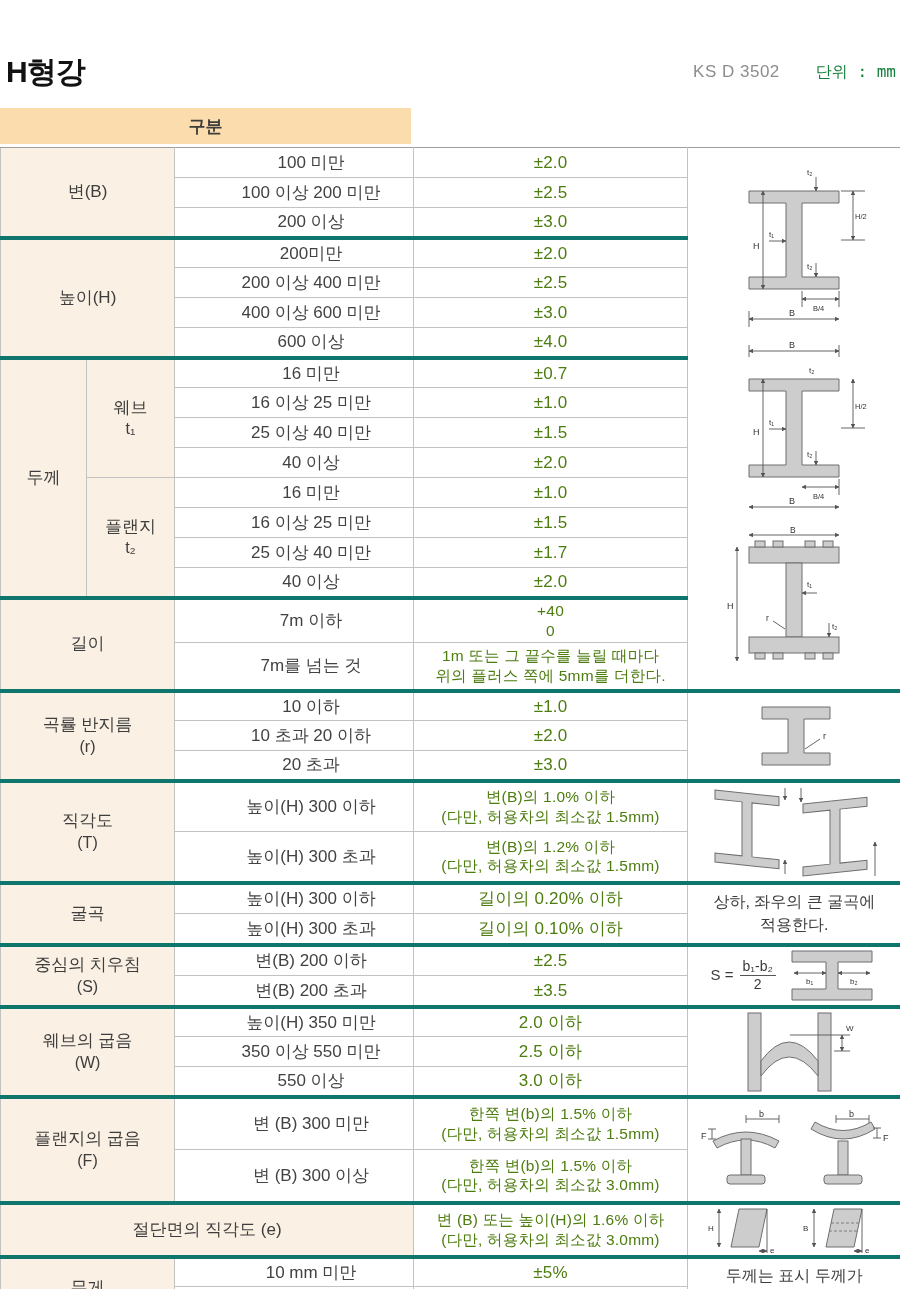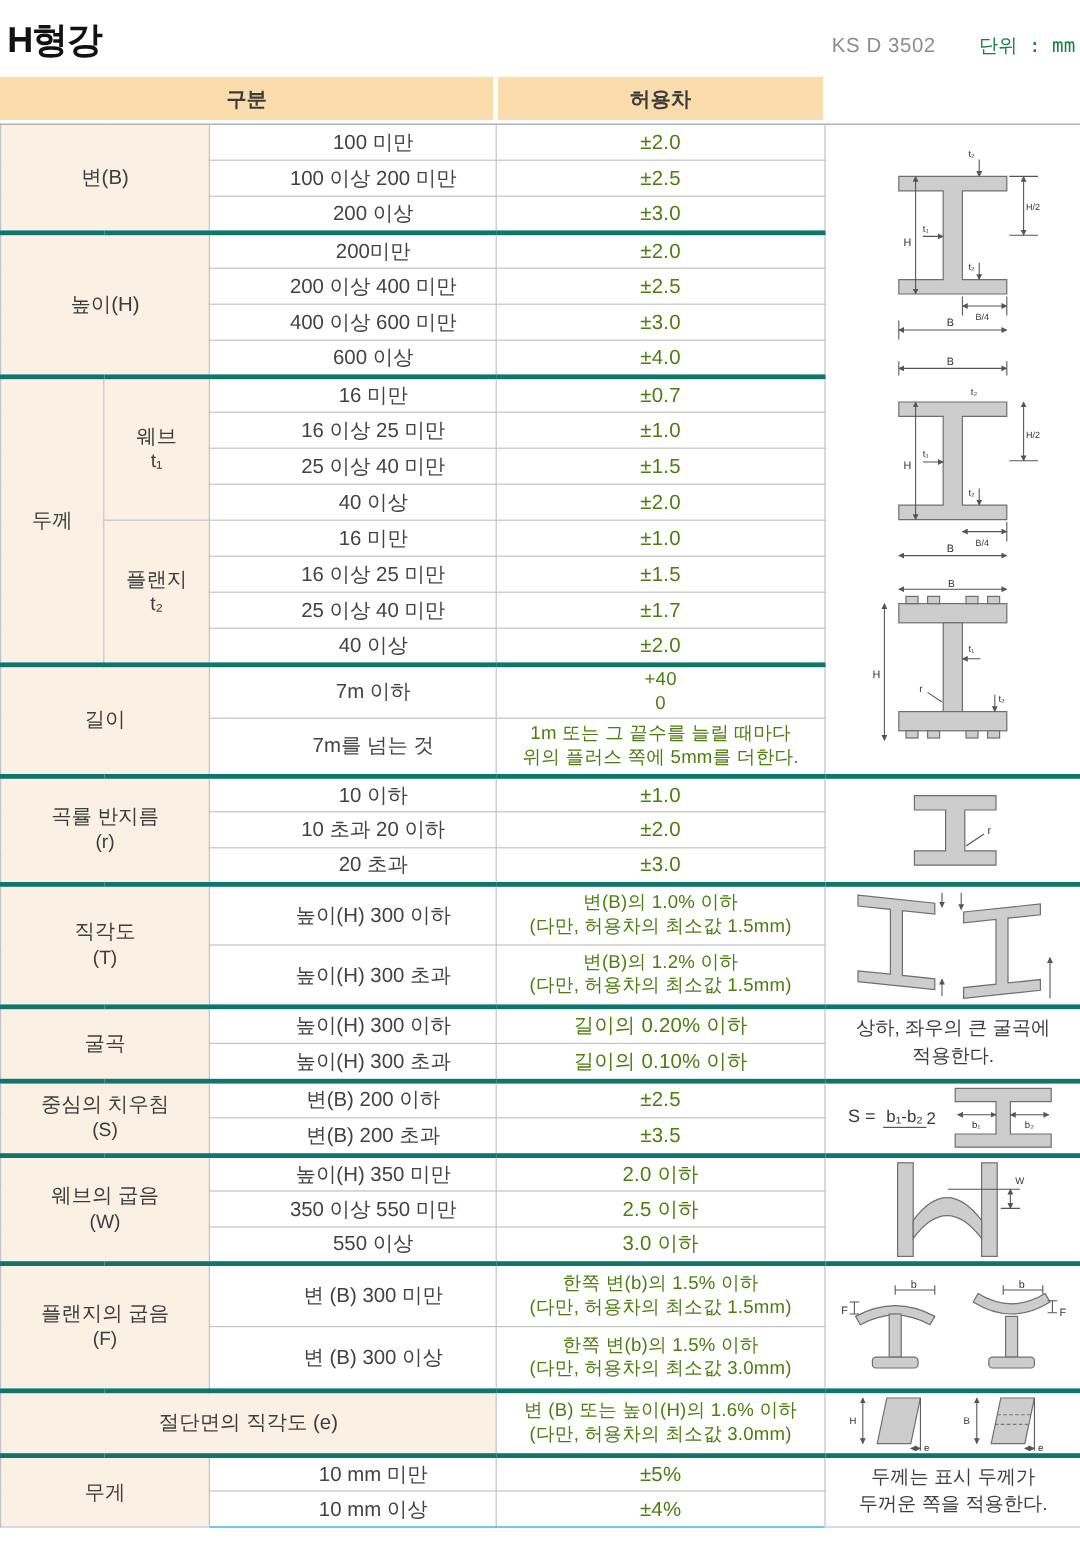--- a/index.html
+++ b/index.html
@@ -1,19 +1,19 @@
 <!DOCTYPE html>
 <html><head>
 <meta charset="utf-8">
 <style>
   html,body{margin:0;padding:0;background:#fff;}
   .page{position:relative;width:900px;height:1289px;background:#fff;
         font-family:"Liberation Sans","DejaVu Sans",sans-serif;color:#3d3d3d;}
   
-  .topbar{display:flex;justify-content:space-between;align-items:center;padding:8px 2px 0 6px;height:58px;box-sizing:border-box;}
+  .topbar{display:flex;justify-content:space-between;align-items:flex-start;padding:8px 2px 0 6px;height:58px;box-sizing:border-box;margin-top:44px;}
   .title{font-size:30px;font-weight:bold;color:#121212;margin:0;letter-spacing:-1px;}
   .top-right{display:flex;gap:36px;align-items:baseline;padding-top:10px;padding-right:2px;}
   .std{font-size:17px;color:#8d8d8d;letter-spacing:.5px;}
   .unit{font-size:16px;color:#15803d;font-family:"DejaVu Sans Mono","Liberation Mono",monospace;}
   
   .thead-row{display:flex;gap:4px;margin-top:6px;}
   .th{background:#fbdcad;height:36px;display:flex;align-items:center;justify-content:center;
       font-size:17px;font-weight:bold;color:#3c3c3c;}
   .th1{width:411px;} .th2{width:271px;} .th3{width:210px;}
   
@@ -30,21 +30,21 @@
   td.nt{border-top:none;}
   .sub{display:block;font-size:16px;margin-top:1px;}
   .l2{display:block;font-size:15.5px;}
   .small2{font-size:15.5px;}
   .h30{height:30px;} .h31{height:31px;} .h45{height:45px;} .h48{height:48px;}
   .h51{height:51px;} .h53{height:53px;}
   .remark-stack{display:flex;flex-direction:column;align-items:center;justify-content:center;gap:8px;}
   .remark-text{font-size:16px;color:#3d3d3d;line-height:1.4;}
   .s-cell{display:flex;align-items:center;justify-content:center;gap:10px;}
   .s-formula{display:flex;align-items:center;gap:6px;font-size:15px;color:#3a3a3a;}
-  .frac{display:inline-flex;flex-direction:row;align-items:center;line-height:1.05;font-size:14px;}
+  .frac{display:inline-flex;flex-direction:column;align-items:center;line-height:1.05;font-size:14px;}
   .frac .num{border-bottom:1px solid #555;padding:0 3px 1px;}
   .frac .den{padding-top:1px;}
   svg{display:block;}
   svg text{font-family:"Liberation Sans","DejaVu Sans",sans-serif;fill:#333;}
   .shape{fill:#cdcdcd;stroke:#6f6f6f;stroke-width:1;}
   .dim{stroke:#555;stroke-width:0.9;fill:none;}
   .dash{stroke:#777;stroke-width:0.9;fill:none;stroke-dasharray:3,2;}
 </style>
 </head>
 <body>
@@ -62,21 +62,20 @@
   <div class="topbar">
     <h1 class="title">H형강</h1>
     <div class="top-right">
       <span class="std">KS D 3502</span>
       <span class="unit">단위 : mm</span>
     </div>
   </div>
 
   <div class="thead-row">
     <div class="th th1">구분</div>
-    <div class="th th2">허용차</div>
   </div>
 
   <table>
     <colgroup>
         <col style="width:86px">
         <col style="width:88px">
         <col style="width:239px">
         <col style="width:274px">
         <col style="width:213px">
       </colgroup>

